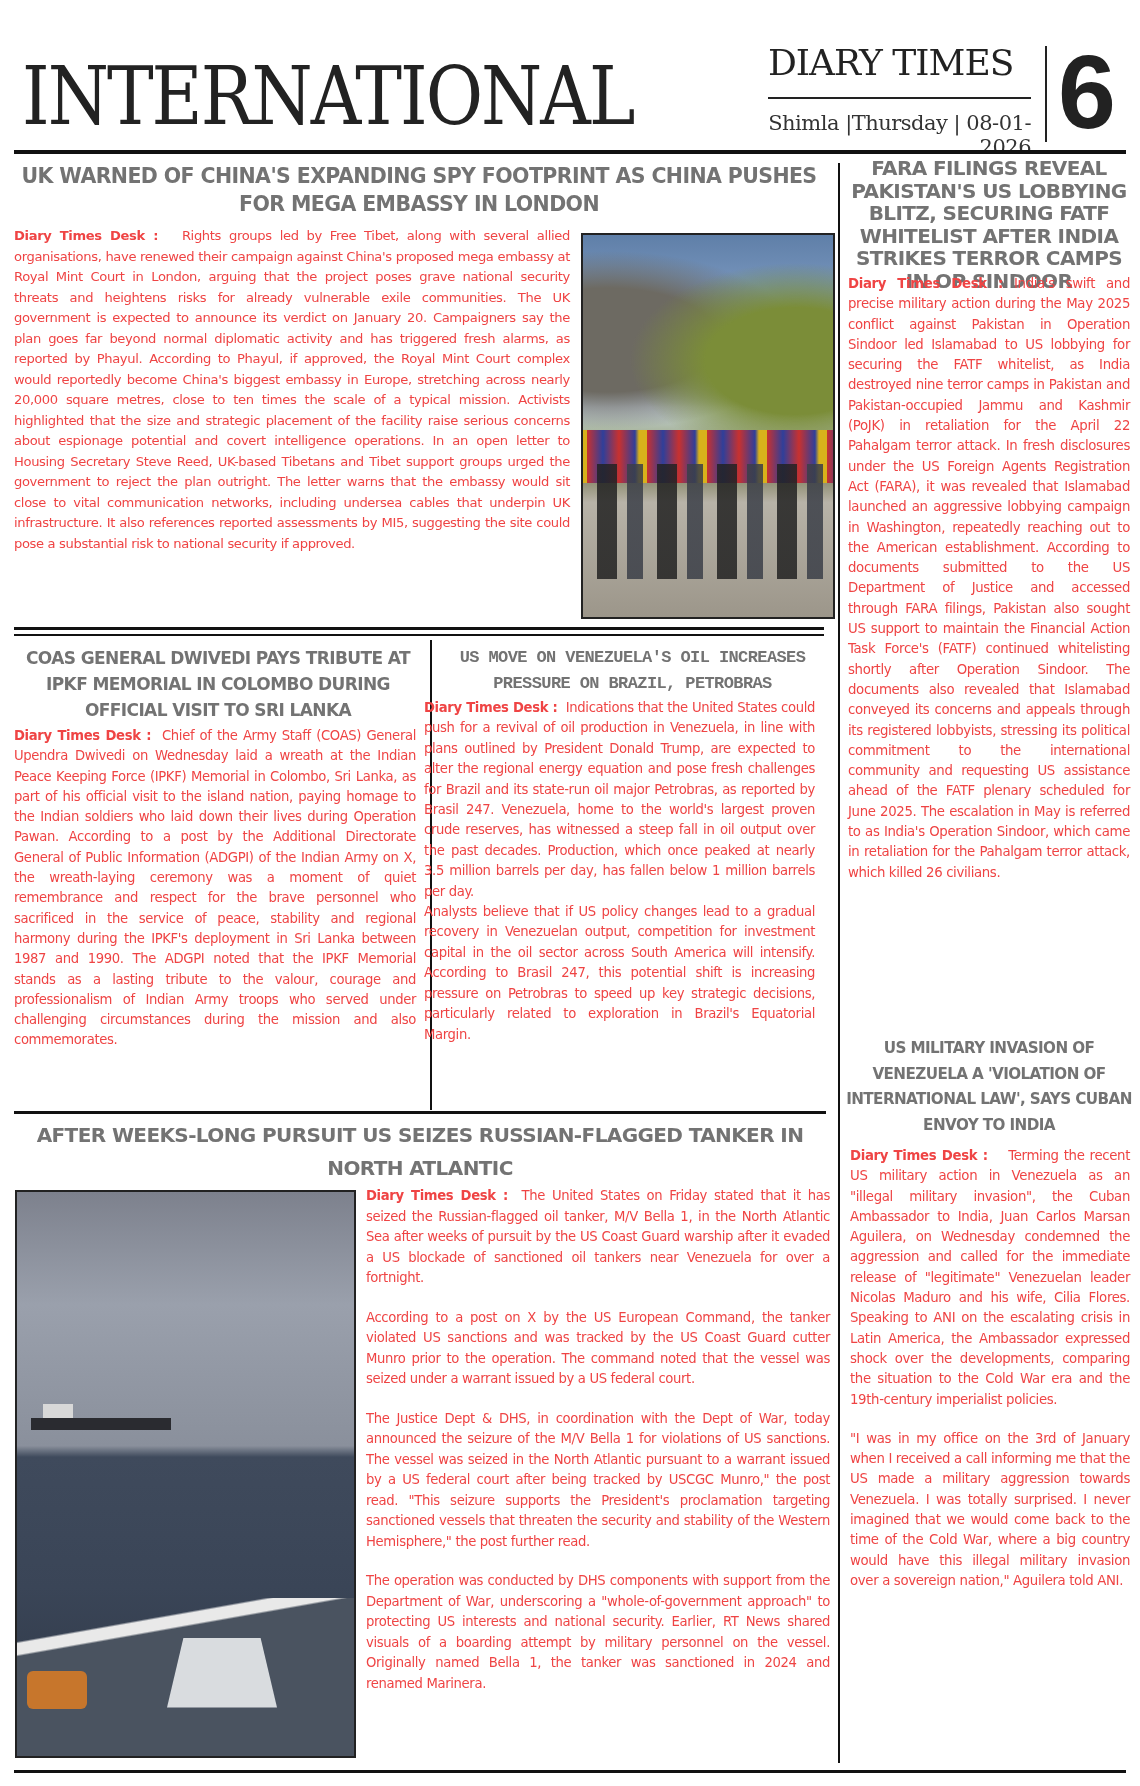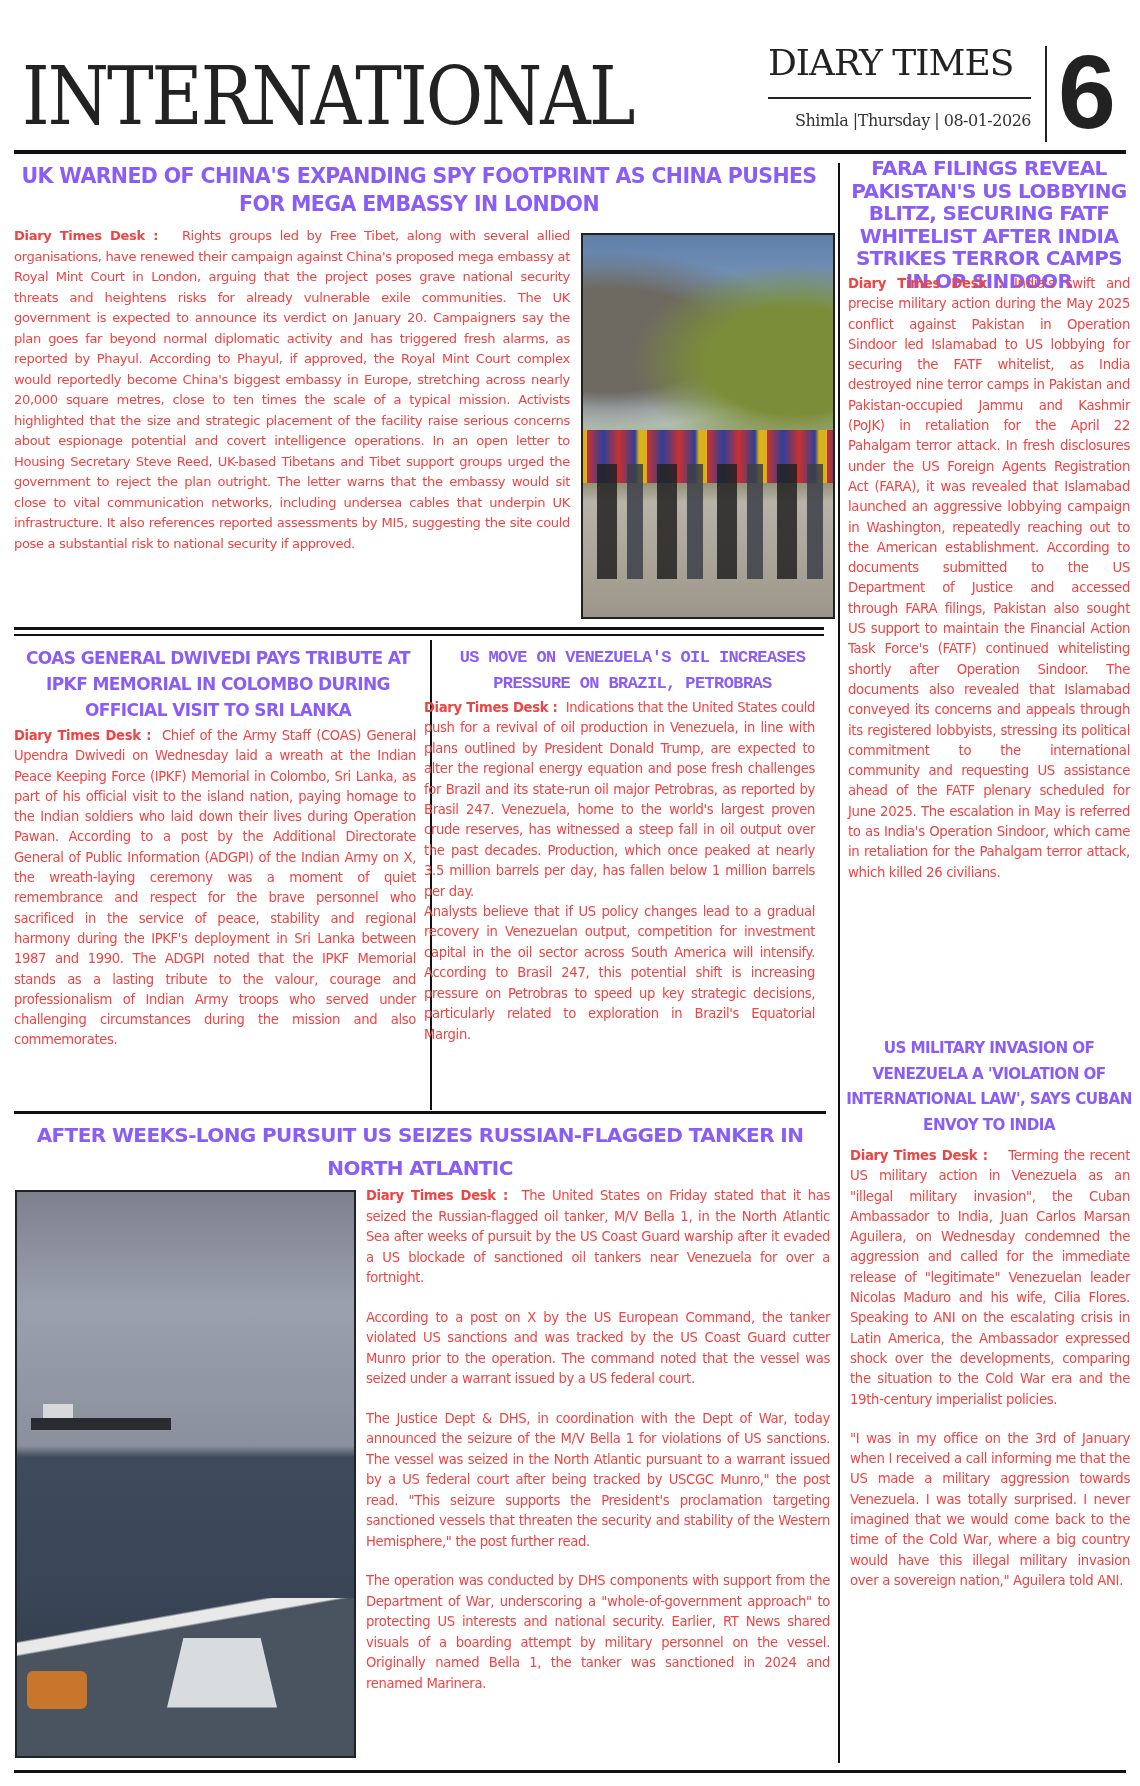--- a/index.html
+++ b/index.html
@@ -16,33 +16,33 @@
       color: #222; line-height: 1;
     }
     .paper-name {
       left: 768px; top: 45px; width: 260px; text-align: left;
       font-family: "DejaVu Serif", serif; font-size: 36px; letter-spacing: -1px;
       color: #222; line-height: 1;
     }
     .paper-rule { left: 768px; top: 97px; width: 263px; height: 2px; background: #222; }
     .dateline {
       left: 735px; top: 111px; width: 296px; text-align: right;
-      font-family: "DejaVu Serif", serif; font-size: 16px; letter-spacing: -0.5px; color: #333;
+      font-family: "DejaVu Serif", serif; font-size: 21px; letter-spacing: -0.5px; color: #333;
     }
     .mast-vrule { left: 1045px; top: 46px; width: 2px; height: 96px; background: #222; }
     .page-number {
       left: 1058px; top: 40px; font-family: "Liberation Sans", sans-serif; font-weight: bold;
       font-size: 104px; line-height: 1; color: #222;
     }
     .top-rule { left: 14px; top: 150px; width: 1112px; height: 4px; background: #111; }
 
     
     .hl {
       font-family: "DejaVu Sans", sans-serif; font-weight: bold; text-align: center;
-      color: #8b5cf6; letter-spacing: -0.6px; text-transform: uppercase;
+      color: #737373; letter-spacing: -0.6px; text-transform: uppercase;
     }
     .body-text {
       font-family: "DejaVu Sans", sans-serif; color: #ef4444; text-align: justify;
       letter-spacing: -0.35px;
     }
     .desk { font-weight: bold; }
     .para-gap { height: 19px; }
 
     .photo {
       border: 2px solid #222; overflow: hidden;

